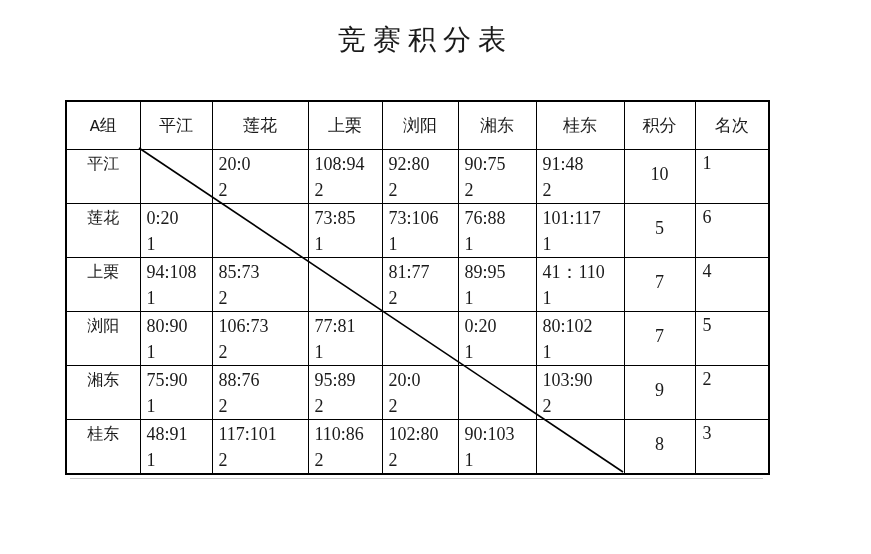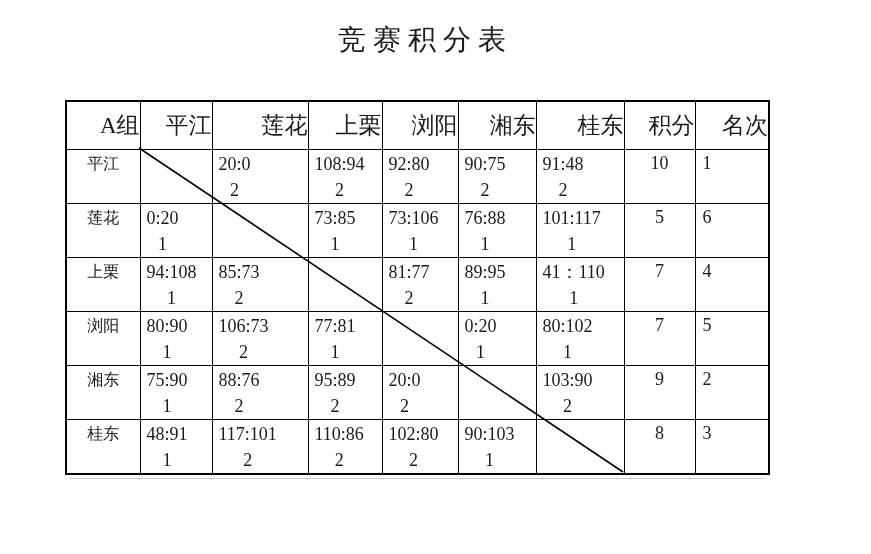--- a/index.html
+++ b/index.html
@@ -43,41 +43,42 @@
     border: 1px solid #000;
     padding: 0;
     overflow: hidden;
     vertical-align: top;
     font-weight: normal;
   }
   tr.header-row { height: 48px; }
   tr.data-row   { height: 54px; }
   th {
     vertical-align: middle;
-    text-align: right;
-    font-size: 23px;
+    text-align: center;
+    font-size: 17px;
+    font-family: Liberation Mono, monospace;
   }
   td.team {
     text-align: center;
     font-size: 16px;
     padding-top: 4px;
   }
   td.score { font-size: 18px; }
   .sc {
     display: inline-block;
-    text-align: center;
+    text-align: left;
     margin-left: 6px;
     margin-top: 1px;
   }
   .sc .s { line-height: 26px; white-space: nowrap; }
   .sc .p { line-height: 26px; }
   td.total {
     text-align: center;
     font-size: 18px;
-    padding-top: 3px;
+    padding-top: 14px;
   }
   td.rank {
     text-align: left;
     font-size: 18px;
     padding-top: 3px;
     padding-left: 7px;
   }
   .diag-svg {
     position: absolute;
     left: 0;

